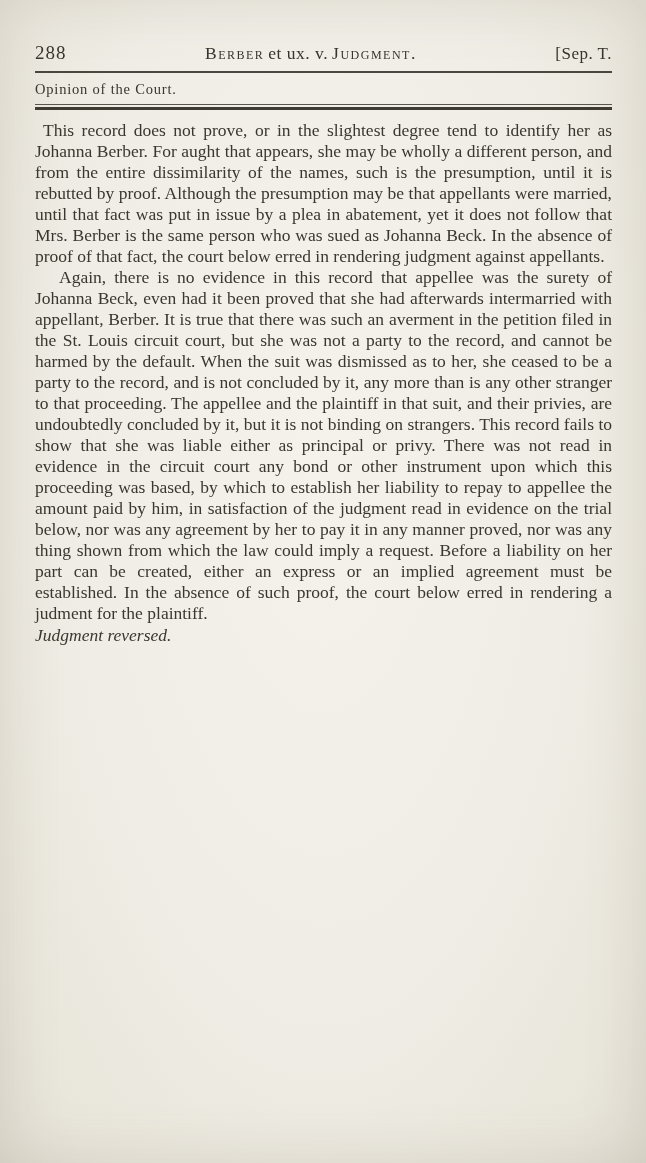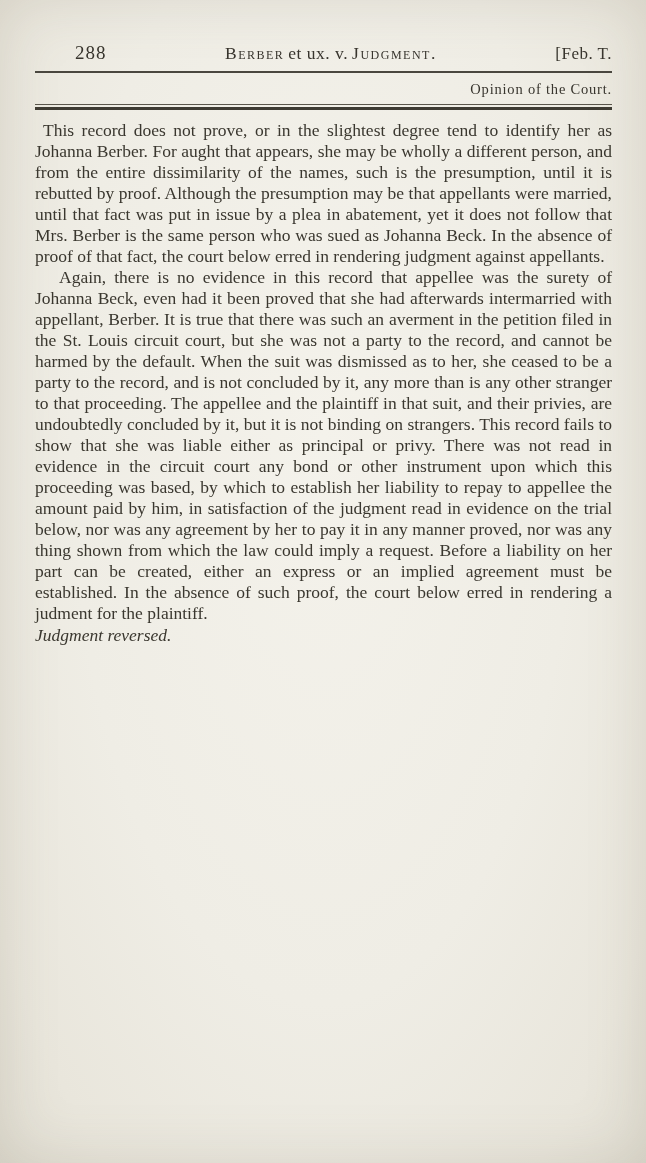--- a/index.html
+++ b/index.html
@@ -29,21 +29,20 @@
     inset: 0;
     pointer-events: none;
     box-shadow: inset 0 0 60px rgba(120,110,90,0.18);
   }
 
   .running-header {
     display: flex;
     align-items: baseline;
     justify-content: space-between;
     font-size: 17px;
-    margin-left: 40px;
   }
   .page-num {
     font-size: 19px;
     letter-spacing: 1px;
   }
   .case-title {
     font-variant: small-caps;
     letter-spacing: 1.5px;
     font-size: 17.5px;
   }
@@ -55,21 +54,21 @@
   .term {
     font-size: 17px;
     letter-spacing: 0.5px;
   }
 
   .rule-medium {
     margin-top: 7px;
     border-top: 2px solid #4a473f;
   }
   .section-head {
-    text-align: right;
+    text-align: left;
     font-size: 14.5px;
     letter-spacing: 0.8px;
     margin-top: 8px;
   }
   .double-rule {
     margin-top: 6px;
   }
   .double-rule .thin {
     border-top: 1px solid #5a564c;
   }
@@ -100,21 +99,21 @@
   }
 </style>
 </head>
 <body>
 
 <div class="page">
 
   <header class="running-header">
     <span class="page-num">288</span>
     <span class="case-title"><span class="sc">Berber</span><span class="it">et ux. v.</span><span class="sc">Judgment.</span></span>
-    <span class="term">[Feb. T.</span>
+    <span class="term">[Sep. T.</span>
   </header>
 
   <div class="rule-medium"></div>
 
   <div class="section-head">Opinion of the Court.</div>
 
   <div class="double-rule">
     <div class="thin"></div>
     <div class="thick"></div>
   </div>

